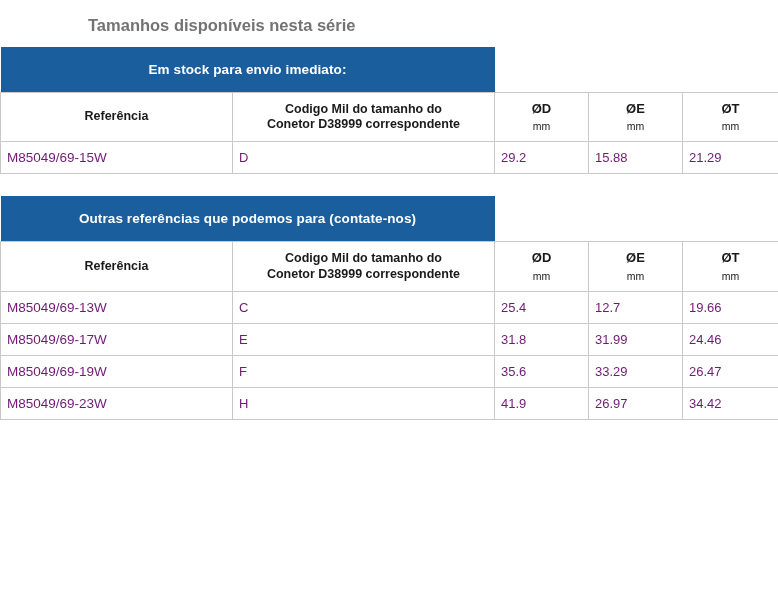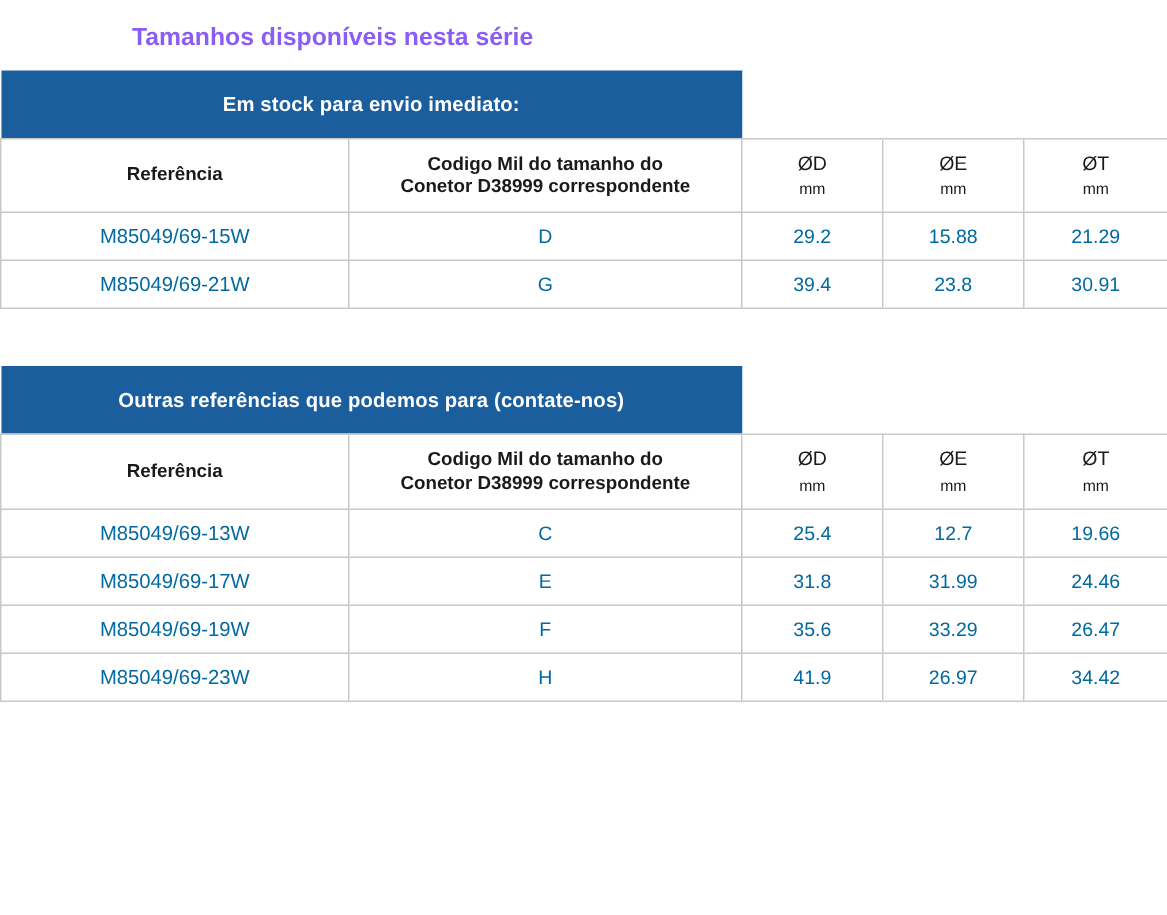--- a/index.html
+++ b/index.html
@@ -17,25 +17,25 @@
   .page {
     position: relative;
     width: 778px;
     height: 610px;
     box-sizing: border-box;
     padding: 0;
   }
   .title {
     font-size: 16.5px;
     font-weight: bold;
-    color: #8b5cf6;
+    color: #737373;
     margin: 16px 0 12px 88px;
   }
   .section {
-    margin: 0 0 16px 0;
+    margin: 0 0 0 0;
   }
   table.tbl {
     border-collapse: collapse;
     width: 778px;
     table-layout: fixed;
   }
   table.tbl col.c0 { width: 232px; }
   table.tbl col.c1 { width: 262px; }
   table.tbl col.c2 { width: 94px; }
   table.tbl col.c3 { width: 94px; }
@@ -71,34 +71,34 @@
     vertical-align: middle;
     line-height: 1.25;
     background: #ffffff;
   }
   th.hdr.num {
     font-size: 12.5px;
   }
   th.hdr .sym {
     display: block;
     font-size: 13px;
-    font-weight: normal;
+    font-weight: bold;
   }
   th.hdr .unit {
     display: block;
     font-size: 10.5px;
     font-weight: normal;
     margin-top: 3px;
   }
   td.cell {
     font-size: 13px;
-    text-align: center;
+    text-align: left;
     padding: 8px 6px;
     border: 1px solid #c9c9c9;
-    color: #0369a1;
+    color: #701a75;
     background: #ffffff;
   }
   td.cell.ref {
     font-size: 13.5px;
   }
   .spacer {
     height: 22px;
   }
 </style>
 </head>
@@ -146,27 +146,20 @@
           </th>
         </tr>
 
         <tr>
           <td class="cell ref">M85049/69-15W</td>
           <td class="cell">D</td>
           <td class="cell">29.2</td>
           <td class="cell">15.88</td>
           <td class="cell">21.29</td>
         </tr>
-        <tr>
-          <td class="cell ref">M85049/69-21W</td>
-          <td class="cell">G</td>
-          <td class="cell">39.4</td>
-          <td class="cell">23.8</td>
-          <td class="cell">30.91</td>
-        </tr>
       </tbody>
     </table>
   </div>
 
   <div class="spacer"></div>
 
   <div class="section">
     <table class="tbl">
       <colgroup>
         <col class="c0">

